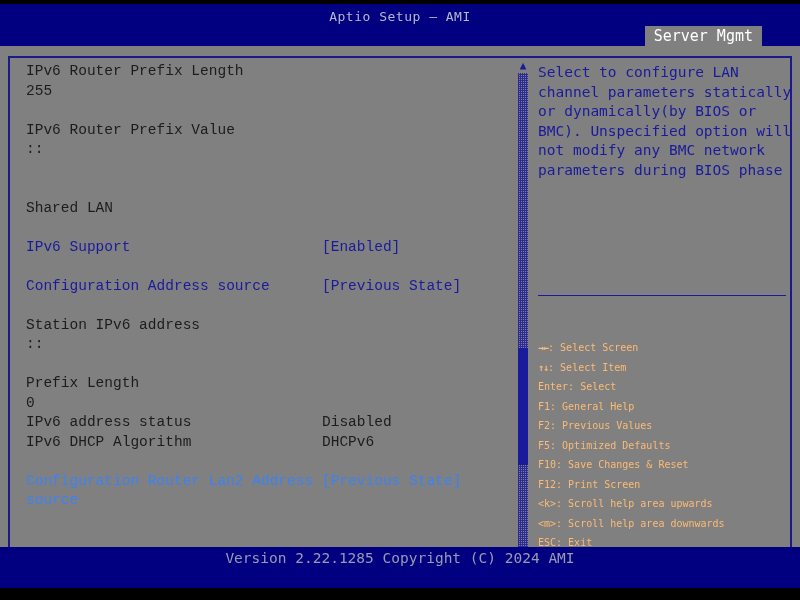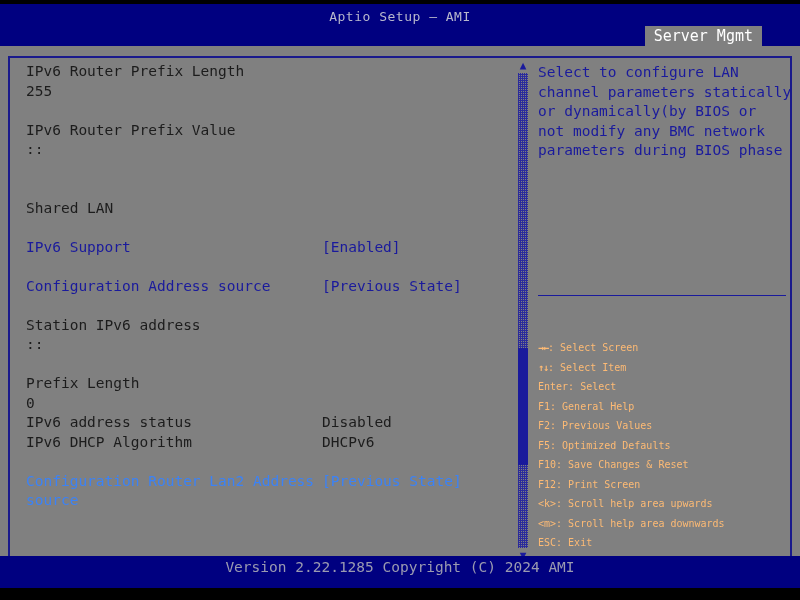--- a/index.html
+++ b/index.html
@@ -87,20 +87,21 @@
   #left-list {
     position: absolute;
     left: 26px; top: 63px;
     width: 480px;
     font-size: 14.5px;
   }
   .row {
     position: relative;
     height: 19.5px;
     white-space: pre;
+    font-family: Liberation Mono, monospace;
   }
   .row .lbl {
     position: absolute;
     left: 0; top: 0;
   }
   .row .val {
     position: absolute;
     left: 296px; top: 0;
   }
   .c-blue  { color: #1a1a9c; }
@@ -169,21 +170,21 @@
     line-height: 19.5px;
     margin-top: 30px;
   }
   .key-line { white-space: pre; }
   .arrows { letter-spacing: -1px; font-weight: bold; }
 
   
   #footer {
     position: absolute;
     left: 0; bottom: 12px;
-    width: 800px; height: 32px;
+    width: 800px; height: 41px;
     background: #000080;
   }
   #footer-text {
     position: absolute;
     left: 0; top: 3px;
     width: 800px;
     text-align: center;
     color: #9a9ab0;
     font-size: 14.5px;
     white-space: pre;
@@ -237,20 +238,21 @@
     <div id="sb-track"></div>
     <div id="sb-thumb"></div>
     <div id="sb-down">▼</div>
   </div>
 
   <div id="right-panel"></div>
   <div id="help-text">
       <div class="help-line">Select to configure LAN</div>
       <div class="help-line">channel parameters statically</div>
       <div class="help-line">or dynamically(by BIOS or</div>
+      <div class="help-line">BMC). Unspecified option will</div>
       <div class="help-line">not modify any BMC network</div>
       <div class="help-line">parameters during BIOS phase</div>
     </div>
   <div id="help-sep"></div>
   <div id="key-legend">
       <div class="key-line"><span class="arrows">→←</span><span>: Select Screen</span></div>
       <div class="key-line"><span class="arrows">↑↓</span><span>: Select Item</span></div>
       <div class="key-line">Enter: Select</div>
       <div class="key-line">F1: General Help</div>
       <div class="key-line">F2: Previous Values</div>

